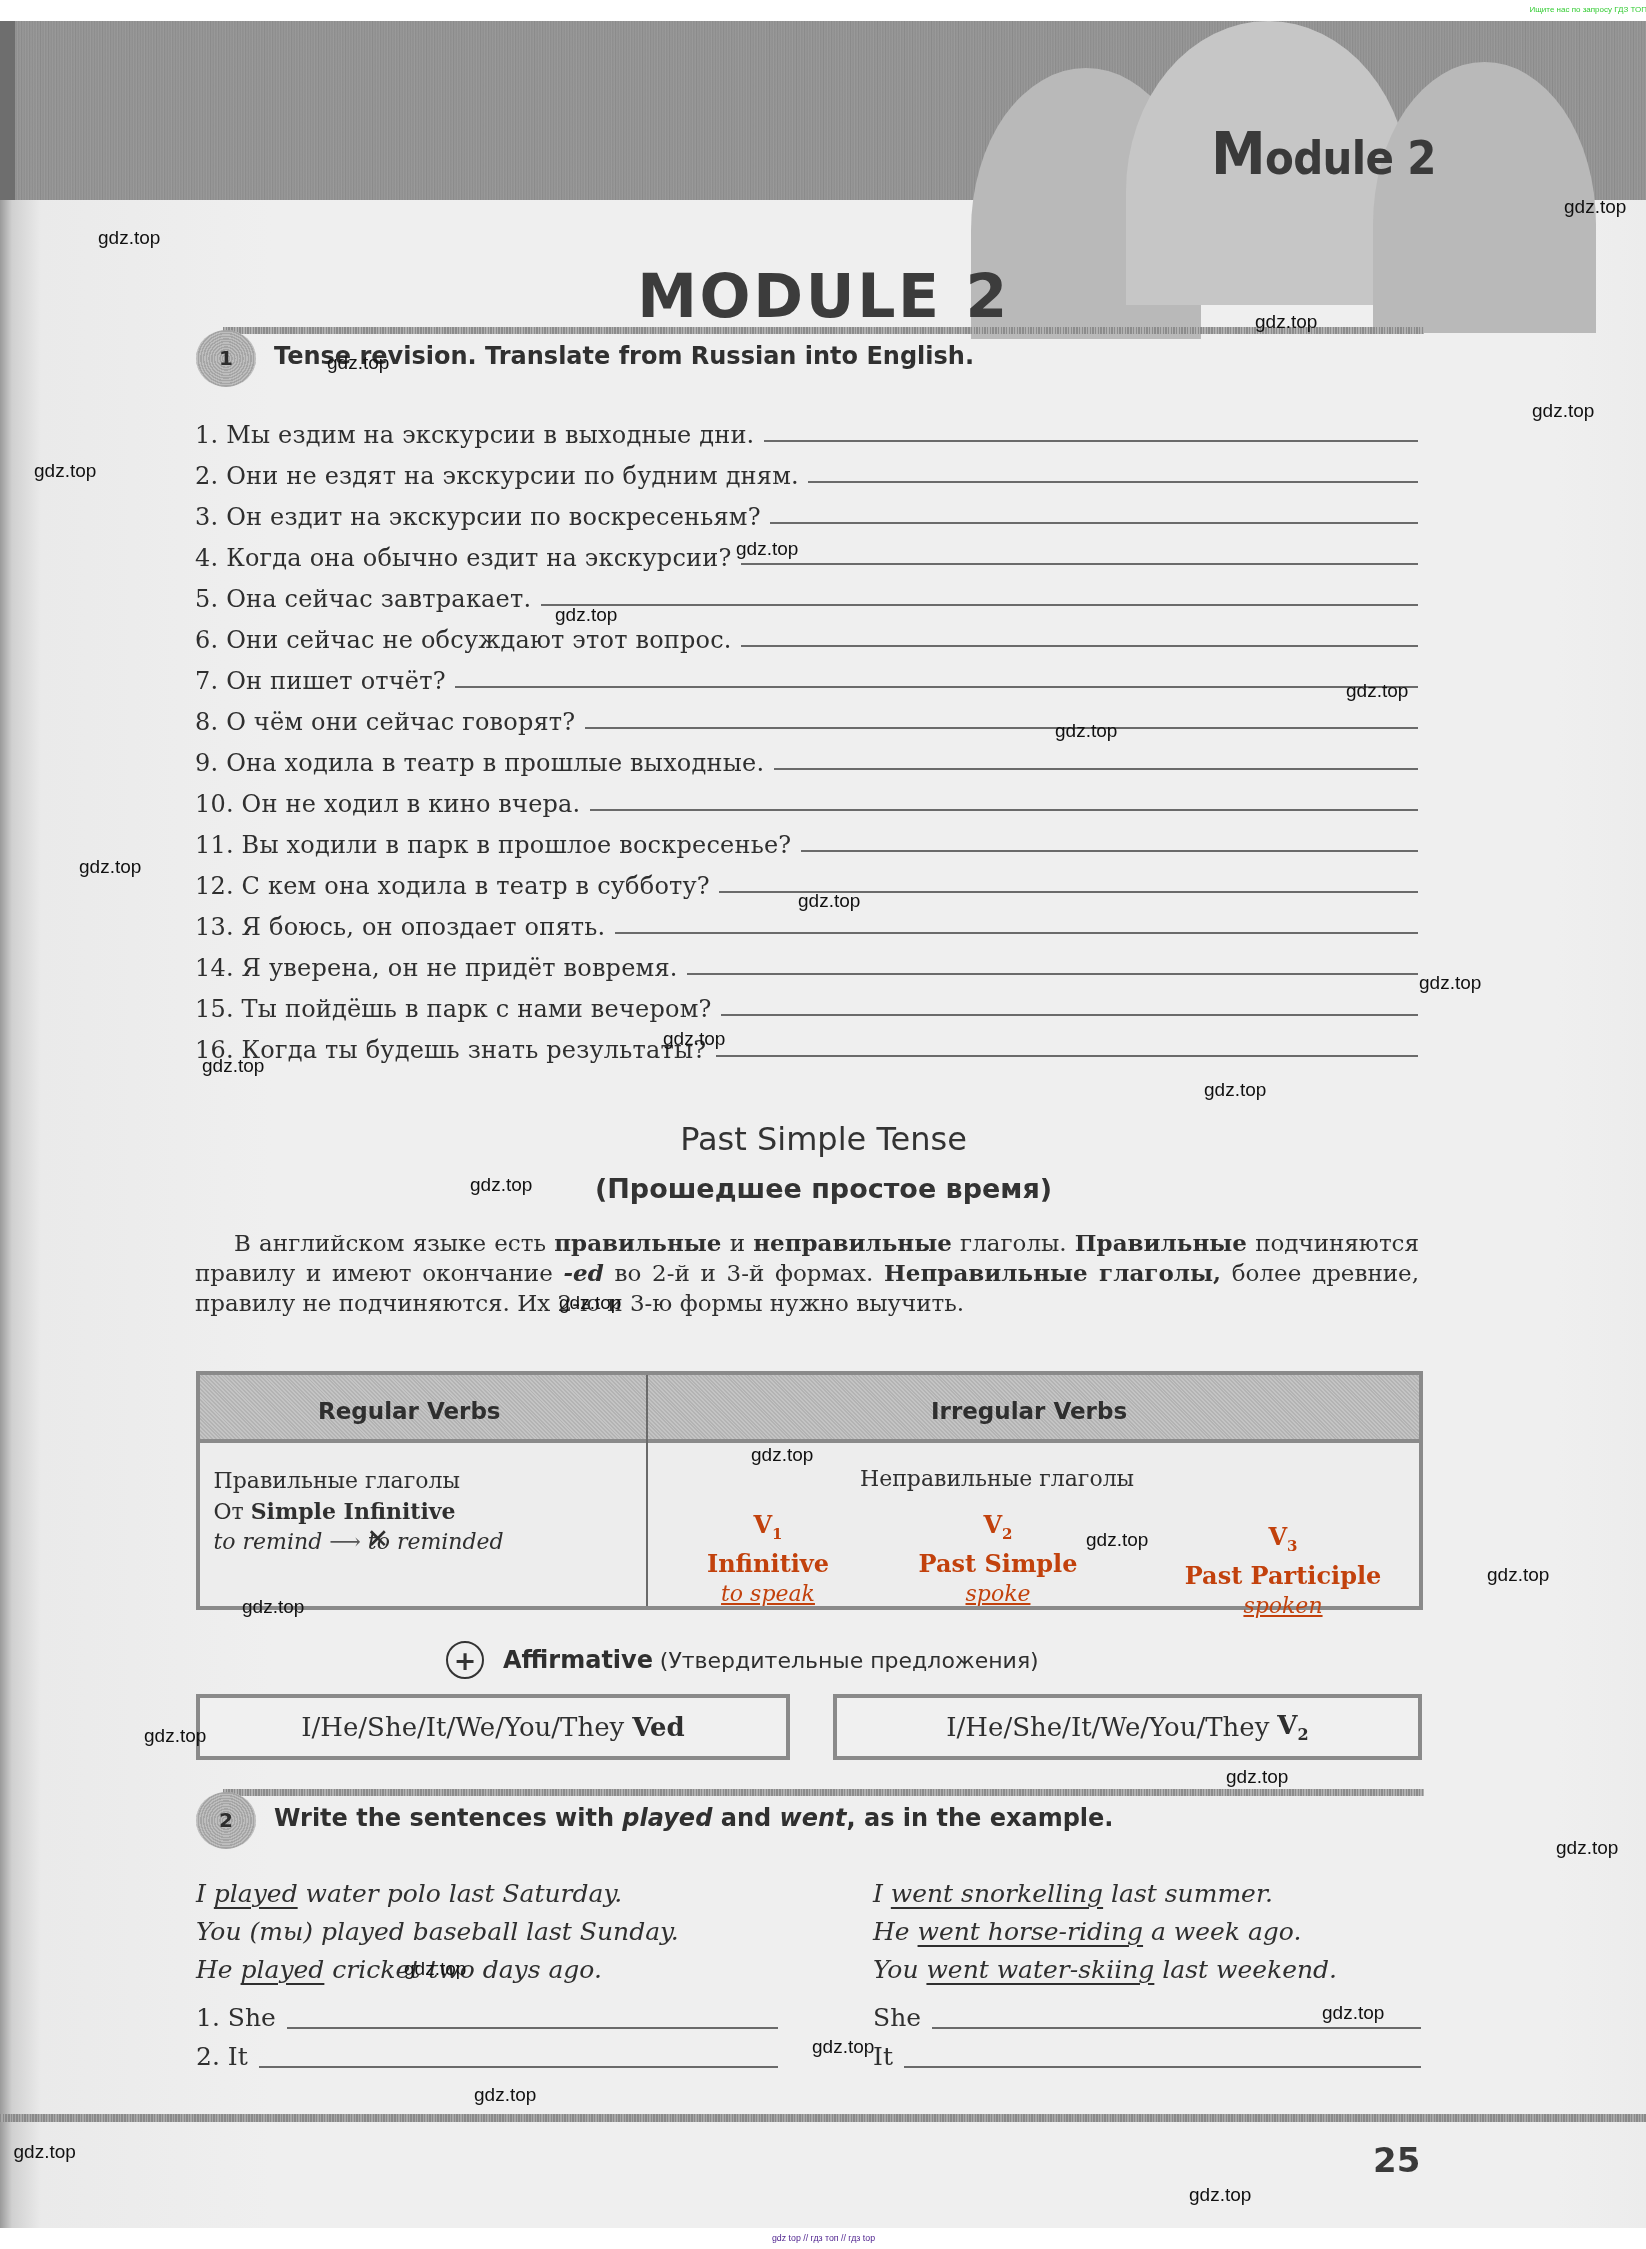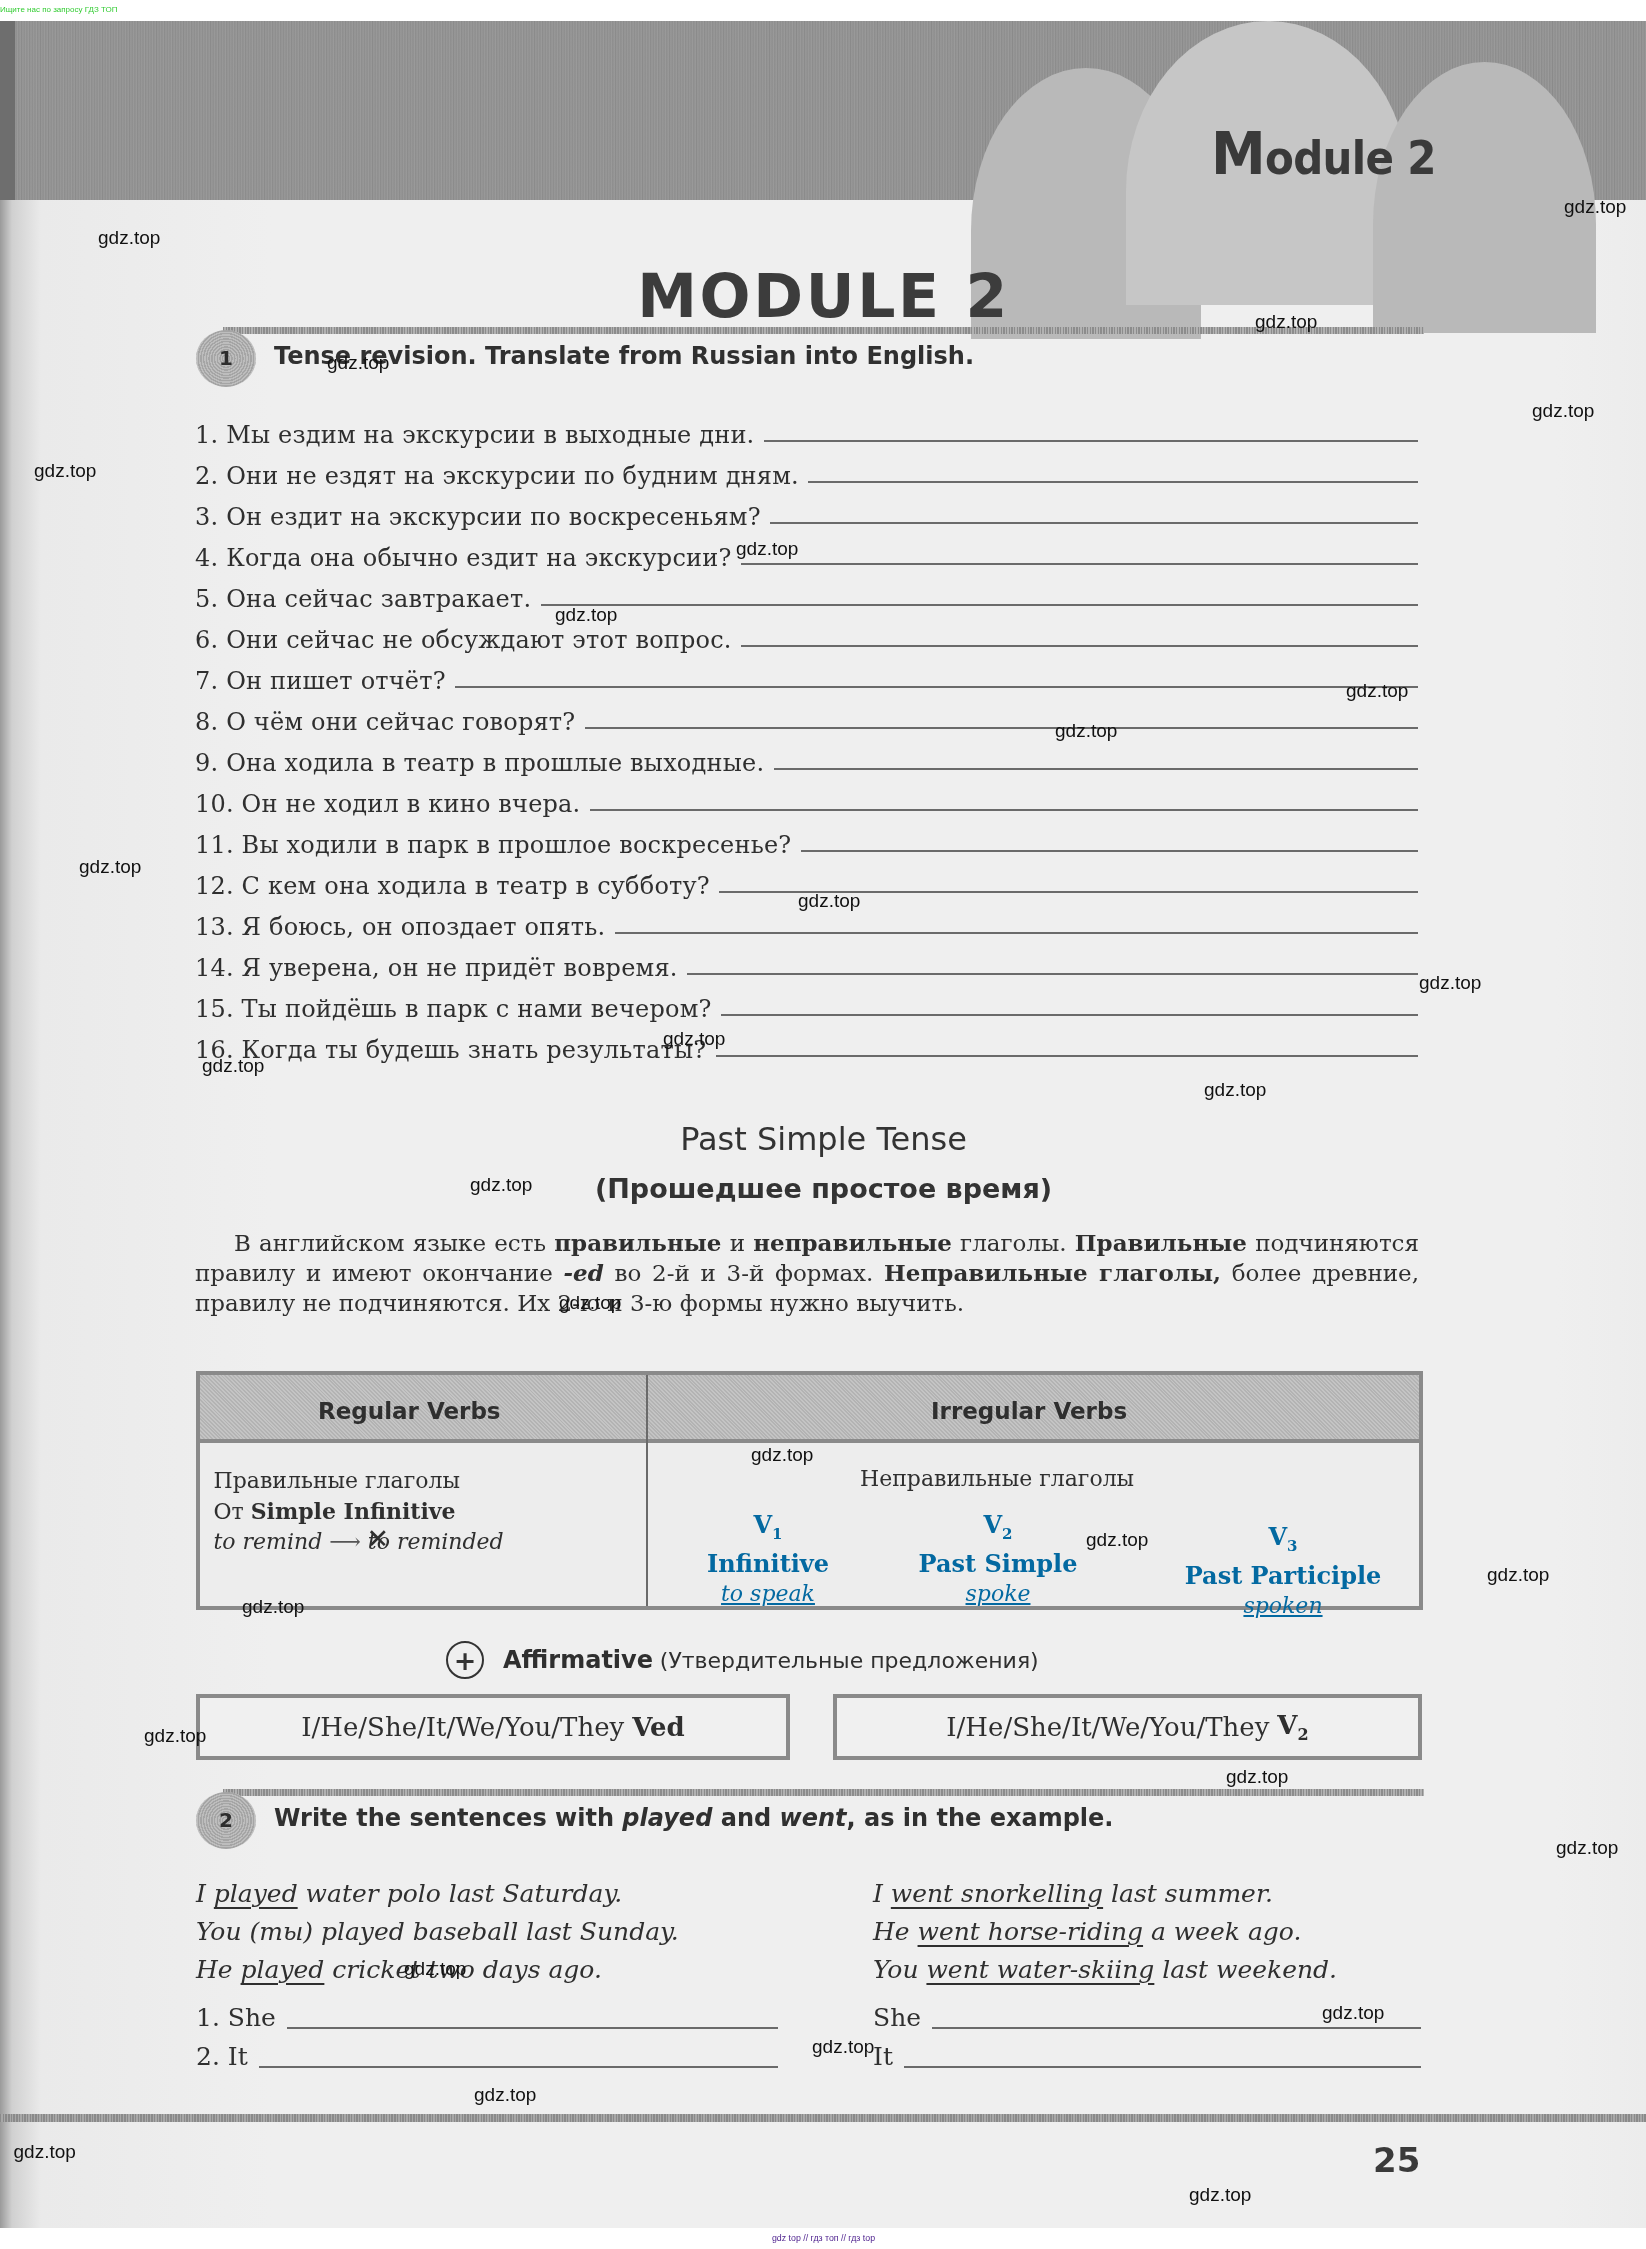--- a/index.html
+++ b/index.html
@@ -1,19 +1,19 @@
 <!DOCTYPE html>
 <html style="font-size:10.8px"><head>
   <meta charset="utf-8">
   <style>
     * { box-sizing: border-box; margin: 0; padding: 0; }
     html, body { width: 1647px; height: 2250px; background: #ffffff; overflow: hidden; }
     body { position: relative; font-family: "DejaVu Serif", serif; color: #2e2e2e; }
 
-    .top-banner { position: absolute; left: 0; top: 0; width: 1647px; height: 20px; text-align: left;
+    .top-banner { position: absolute; left: 0; top: 0; width: 1647px; height: 20px; text-align: right;
       font-family: "Liberation Sans", sans-serif; font-size: 8px; color: #33cc33; line-height: 19px; }
     .bottom-banner { position: absolute; left: 0; top: 2228px; width: 1647px; height: 22px; text-align: center;
       font-family: "Liberation Sans", sans-serif; font-size: 8.8px; color: #4b1e8c; line-height: 20px; }
 
     .page { position: absolute; left: 0; top: 21px; width: 1647px; height: 2207px;
       background: linear-gradient(90deg, #9a9a9a 0px, #d0d0d0 12px, #eaeaea 41px, #efefef 271px, #efefef 1556px, #ececec 1647px); }
 
     .header-band { position: absolute; left: 0; top: 0; width: 1647px; height: 179px;
       background: repeating-linear-gradient(90deg, #8e8e8e 0px, #9a9a9a 1.4px, #8a8a8a 2.7px); }
     .header-band .edge { position: absolute; left: 0; top: 0; width: 15px; height: 179px; background: #6e6e6e; }
@@ -62,21 +62,21 @@
     .verb-table .divider { position: absolute; left: 446px; top: 0; bottom: 0; width: 2px; background: #6a6a6a; }
     .verb-table .th { position: absolute; top: 23px; font-family: "DejaVu Sans", sans-serif; font-weight: bold; font-size: 23px; color: #2f2f2f; }
     .verb-table .th.reg { left: 118px; }
     .verb-table .th.irr { left: 731px; }
     .reg-cell { position: absolute; left: 13.5px; top: 91px; font-size: 22px; line-height: 30px; color: #2f2f2f; }
     .reg-cell .ex { font-style: italic; }
     .reg-cell .arrow { font-style: normal; color: #555; }
     .reg-cell .crossed { position: relative; display: inline-block; text-align: right; }
     .reg-cell .crossed::after { content: "\2715"; position: absolute; left: -1.4px; top: -2.7px; font-size: 27px; font-style: normal; color: #2f2f2f; }
     .irr-head { position: absolute; left: 660px; top: 91px; font-size: 22px; color: #2f2f2f; }
-    .irr-col { position: absolute; top: 135px; width: 244px; text-align: center; font-size: 22px; line-height: 30px; color: #0369a1; }
+    .irr-col { position: absolute; top: 135px; width: 244px; text-align: center; font-size: 22px; line-height: 30px; color: #c2410c; }
     .irr-col .v { font-weight: bold; font-size: 24px; }
     .irr-col .v sub { font-size: 15px; }
     .irr-col .lbl { font-weight: bold; font-size: 24px; }
     .irr-col .ex { font-style: italic; text-decoration: underline; }
     .irr-col.c1 { left: 446px; }
     .irr-col.c2 { left: 676px; }
     .irr-col.c3 { left: 961px; margin-top: 12px; }
 
     .affirm { position: absolute; left: 446px; top: 1620px; display: flex; align-items: center; }
     .affirm .plus { width: 38px; height: 38px; border: 2px solid #333; border-radius: 50%; display: flex;

